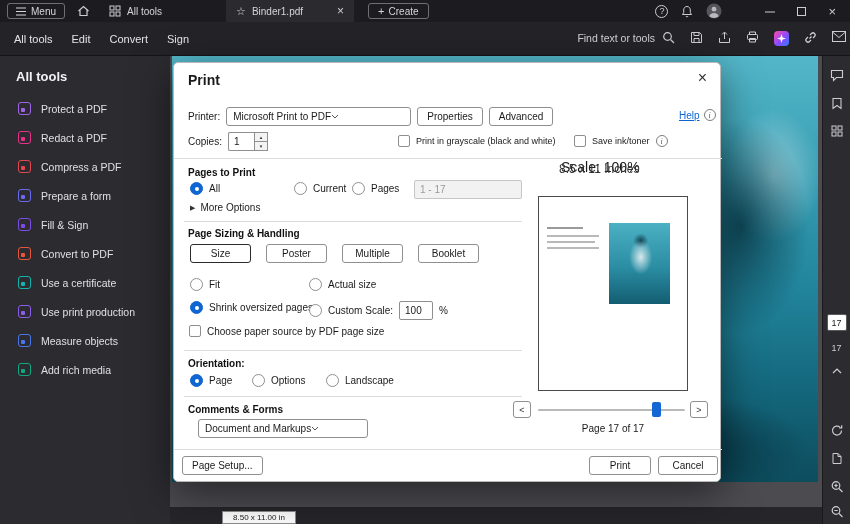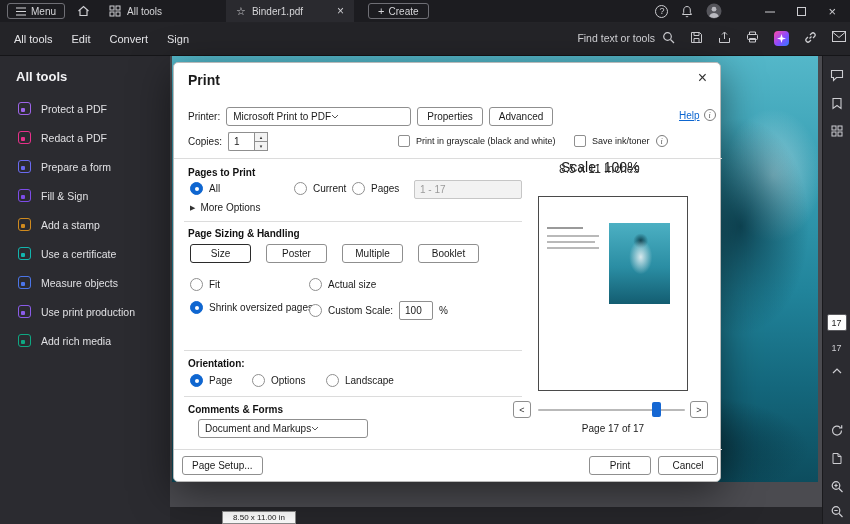--- a/index.html
+++ b/index.html
@@ -225,54 +225,60 @@
         </span>
         <span class="sb-lb">Protect a PDF</span>
       </div>
       <div class="sb-item">
         <span class="sb-ic" style="border-color: rgb(232, 48, 138);">
           <span class="sb-ic-mk" style="background: rgb(232, 48, 138);"></span>
         </span>
         <span class="sb-lb">Redact a PDF</span>
       </div>
       <div class="sb-item">
+        <span class="sb-ic" style="border-color: rgb(227, 72, 80);">
+          <span class="sb-ic-mk" style="background: rgb(227, 72, 80);"></span>
+        </span>
+        <span class="sb-lb">Compress a PDF</span>
+      </div>
+      <div class="sb-item">
         <span class="sb-ic" style="border-color: rgb(106, 106, 240);">
           <span class="sb-ic-mk" style="background: rgb(106, 106, 240);"></span>
         </span>
         <span class="sb-lb">Prepare a form</span>
       </div>
       <div class="sb-item">
         <span class="sb-ic" style="border-color: rgb(125, 76, 232);">
           <span class="sb-ic-mk" style="background: rgb(125, 76, 232);"></span>
         </span>
         <span class="sb-lb">Fill &amp; Sign</span>
       </div>
       <div class="sb-item">
-        <span class="sb-ic" style="border-color: rgb(207, 138, 30);">
-          <span class="sb-ic-mk" style="background: rgb(207, 138, 30);"></span>
-        </span>
-        <span class="sb-lb">Add a stamp</span>
+        <span class="sb-ic" style="border-color: rgb(232, 86, 60);">
+          <span class="sb-ic-mk" style="background: rgb(232, 86, 60);"></span>
+        </span>
+        <span class="sb-lb">Convert to PDF</span>
       </div>
       <div class="sb-item">
         <span class="sb-ic" style="border-color: rgb(18, 181, 174);">
           <span class="sb-ic-mk" style="background: rgb(18, 181, 174);"></span>
         </span>
         <span class="sb-lb">Use a certificate</span>
       </div>
       <div class="sb-item">
+        <span class="sb-ic" style="border-color: rgb(138, 92, 232);">
+          <span class="sb-ic-mk" style="background: rgb(138, 92, 232);"></span>
+        </span>
+        <span class="sb-lb">Use print production</span>
+      </div>
+      <div class="sb-item">
         <span class="sb-ic" style="border-color: rgb(75, 117, 232);">
           <span class="sb-ic-mk" style="background: rgb(75, 117, 232);"></span>
         </span>
         <span class="sb-lb">Measure objects</span>
-      </div>
-      <div class="sb-item">
-        <span class="sb-ic" style="border-color: rgb(138, 92, 232);">
-          <span class="sb-ic-mk" style="background: rgb(138, 92, 232);"></span>
-        </span>
-        <span class="sb-lb">Use print production</span>
       </div>
       <div class="sb-item">
         <span class="sb-ic" style="border-color: rgb(15, 168, 131);">
           <span class="sb-ic-mk" style="background: rgb(15, 168, 131);"></span>
         </span>
         <span class="sb-lb">Add rich media</span>
       </div>
     </div>
 </div>
 
@@ -418,20 +424,24 @@
     <div class="row" style="left:16px;top:238px">
       <span class="radio on"></span>
       <span>Shrink oversized pages</span>
     </div>
     <div class="row" style="left:135px;top:238px">
       <span class="radio"></span>
       <span>Custom Scale:</span>
       <input class="tin" style="width: 34px;" value="100">
       <span>%</span>
     </div>
+    <div class="row" style="left:15px;top:262px">
+      <span class="chk"></span>
+      <span>Choose paper source by PDF page size</span>
+    </div>
 
     <div class="divider" style="left:10px;top:287px;width:338px"></div>
 
     <div class="hd" style="left:14px;top:295px">Orientation:</div>
     <div class="row" style="left:16px;top:311px">
       <span class="radio on"></span>
       <span>Page</span>
     </div>
     <div class="row" style="left:78px;top:311px">
       <span class="radio"></span>

